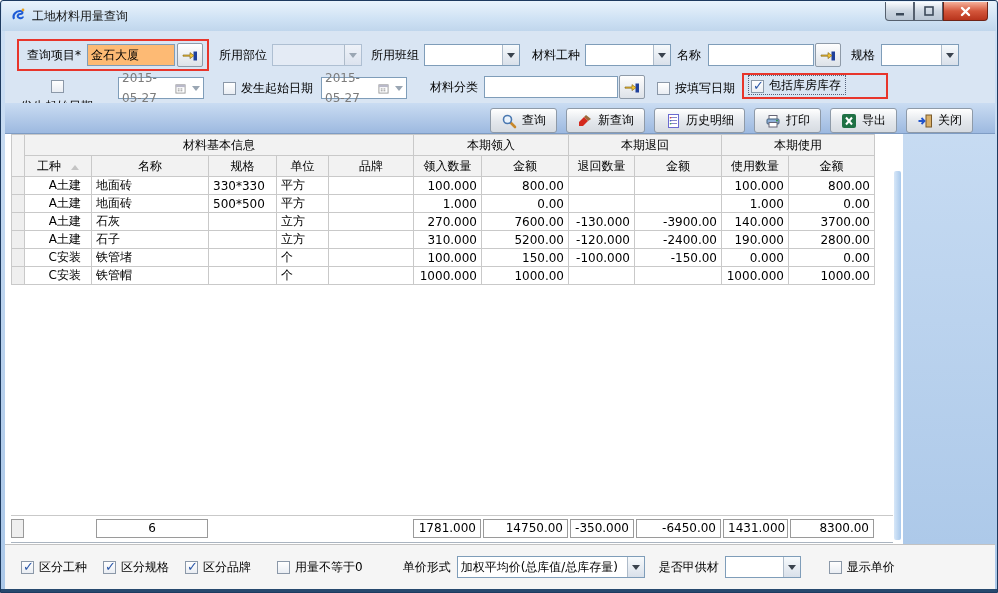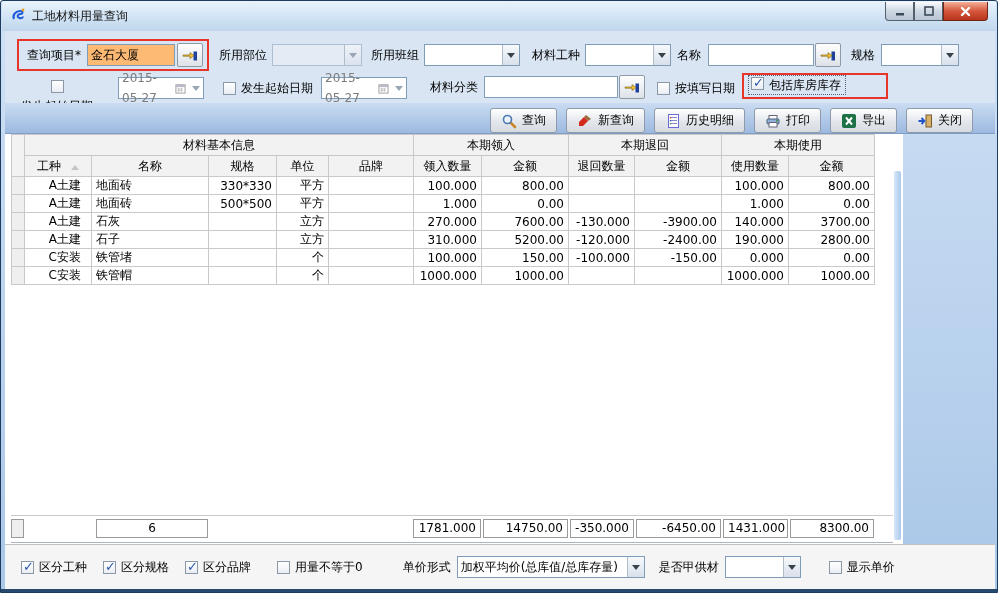--- a/index.html
+++ b/index.html
@@ -39,40 +39,40 @@
   .date .val { flex:1; padding:0 3px; }
   .date .cal { width:16px; display:flex; align-items:center; justify-content:center; }
   .date .dd { width:15px; display:flex; align-items:center; justify-content:center; }
   .handbtn { position:absolute; width:26px; height:24px; border:1px solid #8e9aa8; border-radius:2px;
     background:linear-gradient(#fefefe,#dde2e8); display:flex; align-items:center; justify-content:center; }
   .redbox { position:absolute; border:2px solid #e8352b; }
   .cb { width:13px; height:13px; border:1px solid #8b98a8; background:linear-gradient(#fff,#e9edf3);
     position:relative; display:inline-block; flex:0 0 auto; }
   .cb.checked::after { content:"\2713"; position:absolute; left:1px; top:-3px; color:#2b57a8; font-size:13px; font-weight:bold; }
   .cbrow { position:absolute; display:flex; align-items:center; gap:5px; height:16px; line-height:16px; white-space:nowrap; }
-  .focus-dotted { outline:1px dotted #55617a; padding:1px 4px 1px 2px; display:flex; align-items:flex-start; gap:5px; }
+  .focus-dotted { outline:1px dotted #55617a; padding:1px 4px 1px 2px; display:flex; align-items:flex-end; gap:5px; }
 
   
   .toolbar { position:absolute; left:4px; top:102px; width:990px; height:31px;
     background:linear-gradient(#cadcf2,#9db9e0); border-bottom:1px solid #7e9cc4;
     display:flex; align-items:flex-end; justify-content:flex-end; gap:9px; padding-right:22px;padding-left:26px; }
   .tbtn { height:25px; border:1px solid #8e9aa8; border-radius:3px; padding:0 10px;
     background:linear-gradient(#ffffff,#e3e7ec 55%, #d6dbe1); display:flex; align-items:center; gap:5px; font-size:12px; }
   .tbtn svg { display:block; }
 
   
   .grid { position:absolute; left:4px; top:133px; width:898px; height:410px; background:#fff; }
   table { border-collapse:collapse; table-layout:fixed; margin:0 0 0 6px; }
   th, td { border:1px solid #c9c9c9; font-weight:normal; font-size:12px; overflow:hidden; white-space:nowrap; }
   thead th { background:#f2f2f2; text-align:center; height:21px; }
   tbody td { height:17px; padding:0 4px; }
   td.rowhdr { background:#efefef; padding:0; }
   tbody td:nth-child(2) { text-align:right; padding-right:10px; }
   tbody td:nth-child(3), tbody td:nth-child(6) { text-align:left; }
-  tbody td:nth-child(4), tbody td:nth-child(5) { text-align:right; }
+  tbody td:nth-child(4), tbody td:nth-child(5) { text-align:left; }
   tbody td:nth-child(n+7) { text-align:right; }
   .sort-tri { display:inline-block; margin-left:10px; width:0; height:0;
     border-left:4px solid transparent; border-right:4px solid transparent; border-bottom:5px solid #c4c4c4; }
   .vscroll { position:absolute; right:2px; top:37px; bottom:4px; width:7px;
     background:linear-gradient(to right,#d7e7f8,#a9c9ec); border-radius:2px; }
   .summary { position:absolute; left:6px; right:10px; top:381px; height:28px;
     border-top:1px solid #c9c9c9; border-bottom:1px solid #aab4c0; background:#fff; }
   .sumbox { position:absolute; top:3px; height:19px; line-height:17px; border:1px solid #9a9a9a;
     background:#fff; text-align:right; padding:0 4px; }
   .sumbox.stub { background:#efefef; padding:0; }

